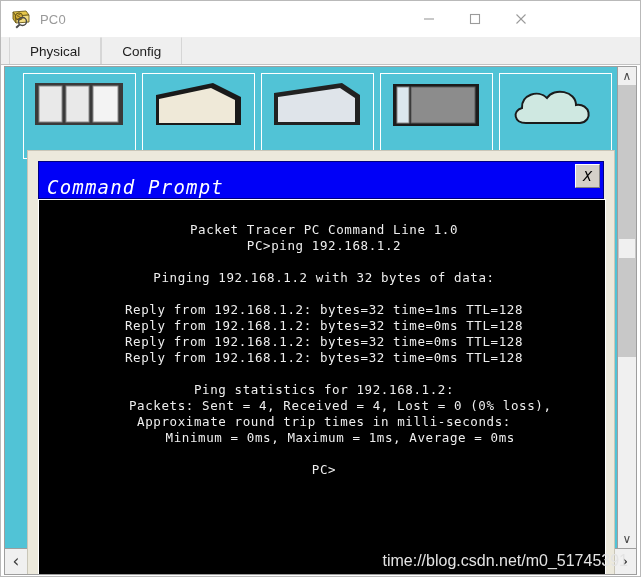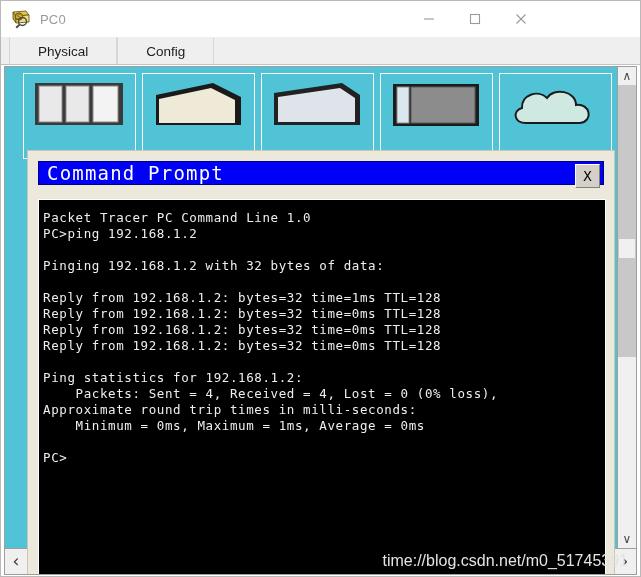--- a/index.html
+++ b/index.html
@@ -74,21 +74,21 @@
     background: #efefef;
     border-bottom: 1px solid #c2c2c2;
     box-sizing: border-box;
     display: flex;
     align-items: flex-end;
     padding-left: 8px;
   }
   .tab {
     height: 27px;
     line-height: 27px;
-    padding: 0 28px;
+    padding: 0 20px;
     font-size: 13.5px;
     color: #1d1d1d;
     background: #efefef;
     border-left: 1px solid #d6d6d6;
     border-right: 1px solid #d6d6d6;
     border-top: 1px solid #efefef;
     box-sizing: border-box;
     white-space: nowrap;
   }
   .tab.active {
@@ -224,27 +224,28 @@
     width: 588px;
     height: 465px;
     background: #ece9dc;
     border: 1px solid #c9c6b8;
     box-sizing: border-box;
     z-index: 20;
     padding: 10px;
   }
   #cmd-titlebar {
     position: relative;
-    height: 24px;
+    height: 38px;
     background: #0000f7;
     border: 1px solid #000080;
     box-sizing: border-box;
     display: flex;
-    align-items: flex-start;
+    align-items: flex-end;
     padding-left: 8px;
+    font-style: italic;
   }
   #cmd-title-text {
     color: #ffffff;
     font-family: "DejaVu Sans Mono", "Liberation Mono", monospace;
     font-size: 19px;
     letter-spacing: 1.2px;
     white-space: nowrap;
   }
   #cmd-close-btn {
     position: absolute;
@@ -269,28 +270,29 @@
     left: 10px;
     top: 48px;
     width: 568px;
     height: 397px;
     background: #000000;
     border: 1px solid #ffffff;
     box-sizing: border-box;
     overflow: hidden;
   }
   #cmd-text {
-    margin: 0;
+    margin: 12px;
     padding: 10px 0 0 4px;
     color: #eeeeee;
     font-family: "DejaVu Sans Mono", "Liberation Mono", monospace;
     font-size: 12.5px;
     line-height: 16px;
     letter-spacing: 0.6px;
     white-space: pre;
+    text-align: center;
   }
 </style>
 </head>
 <body>
 
 <div id="app-window">
 
   <div id="titlebar">
     <div id="app-icon">
       <svg width="22" height="22" viewBox="0 0 22 22">

